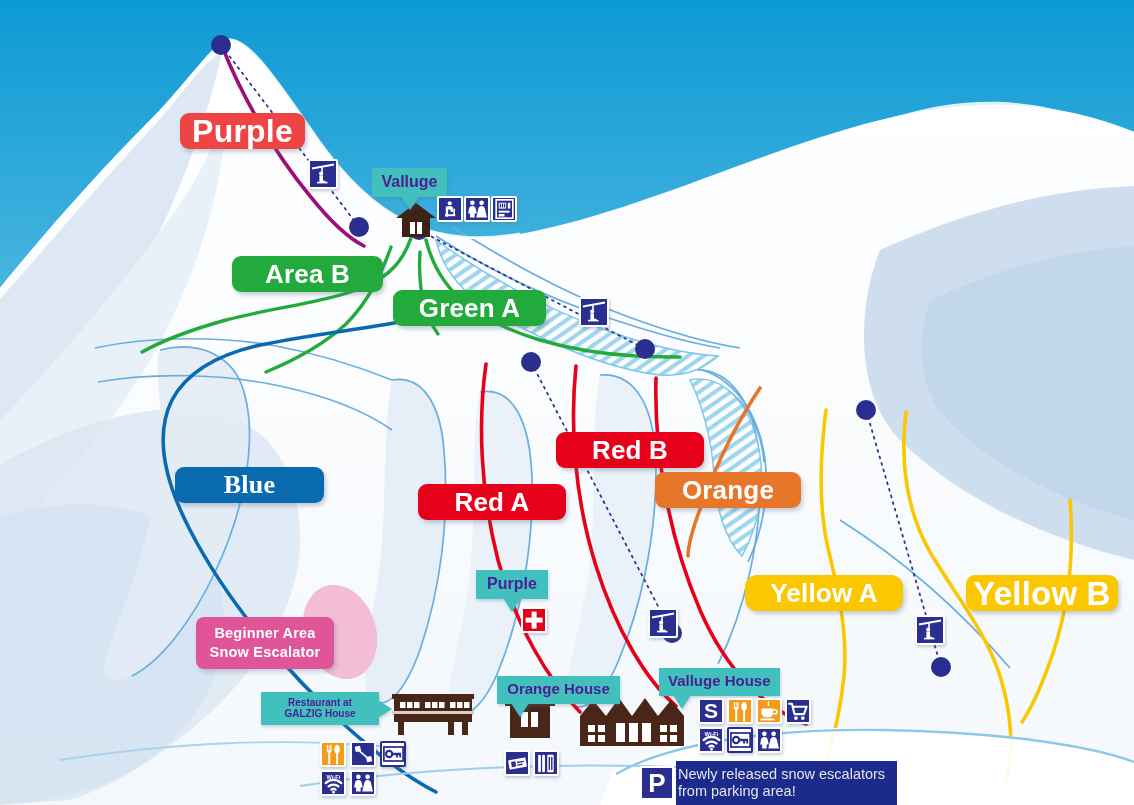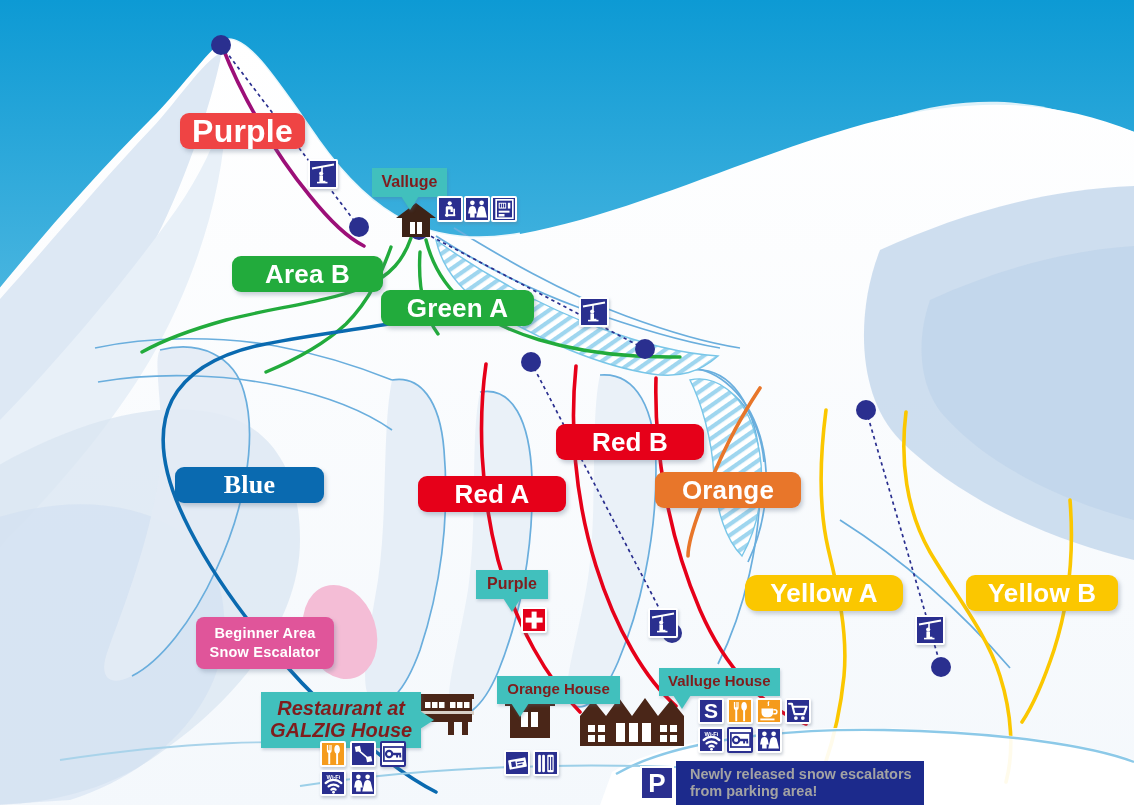--- a/index.html
+++ b/index.html
@@ -16,30 +16,30 @@
     color:#ffffff;
     font-weight:bold;
     letter-spacing:.2px;
     white-space:nowrap;
     box-sizing:border-box;
     line-height:1;
   }
   .pill-purple{background:#9c0f78;}
   .pill-green{background:#22ab3c;}
   .pill-blue{background:#0a6ab0;}
-  .pill-red{background:#e60019;}
+  .pill-red{background:#e60019;margin-top:8px;}
   .pill-orange{background:#e8762a;}
   .pill-yellow{background:#fbc700;}
   .pill-pink{background:#e0559a;border-radius:8px;}
 
   
   .callout{
     position:absolute;
     background:#41c0bd;
-    color:#7f1d1d;
+    color:#4c1d95;
     font-weight:bold;
     line-height:1.12;
     padding:5px 9px 6px 9px;
     box-sizing:border-box;
     white-space:nowrap;
     text-align:center;
   }
   .callout .tail{
     position:absolute;
     width:0;height:0;
@@ -77,25 +77,25 @@
   
   .bldg{position:absolute;}
 
   
   #promo-banner{
     position:absolute;
     display:flex;align-items:center;
   }
   #promo-banner .ribbon{
     background:#1c2a8c;
-    color:#a3a3a3;
-    font-weight:bold;
+    color:#e5e5e5;
+    font-weight:normal;
     font-size:14.5px;
     line-height:1.14;
-    padding:5px 12px 6px 14px;
+    padding:5px 12px 6px 2px;
     white-space:pre-line;
     position:relative;
   }
   .p-badge{
     width:34px;height:34px;background:#2a2f8f;border:2px solid #ffffff;
     display:flex;align-items:center;justify-content:center;
     color:#fff;font-weight:bold;font-size:26px;line-height:1;
     box-sizing:border-box;margin-right:2px;
   }
 </style>
@@ -319,38 +319,38 @@
         <rect x="90" y="31" width="7" height="7"></rect>
         <rect x="80" y="41" width="7" height="7"></rect>
         <rect x="90" y="41" width="7" height="7"></rect>
       </g>
     </svg>
   </div>
 
   <div id="trail-pills">
       <div class="trail-pill pill-purple" style="left: 180px; top: 113px; width: 125px; height: 36px; font-size: 32px; background: #ef4444; filter: drop-shadow(rgba(90, 110, 135, 0.33) 2px 3px 2px);">Purple</div>
       <div class="trail-pill pill-green" style="left: 232px; top: 256px; width: 151px; height: 36px; font-size: 26px; background: rgb(34, 171, 60); filter: drop-shadow(rgba(90, 110, 135, 0.33) 2px 3px 2px);">Area B</div>
-      <div class="trail-pill pill-green" style="left: 381px; top: 290px; width: 153px; height: 36px; font-size: 26px; background: rgb(34, 171, 60); filter: drop-shadow(rgba(90, 110, 135, 0.33) 2px 3px 2px);">Green A</div>
+      <div class="trail-pill pill-green" style="left: 393px; top: 290px; width: 153px; height: 36px; font-size: 26px; background: rgb(34, 171, 60); filter: drop-shadow(rgba(90, 110, 135, 0.33) 2px 3px 2px);">Green A</div>
       <div class="trail-pill pill-blue" style="left: 175px; top: 467px; width: 149px; height: 36px; font-size: 26px; background: rgb(10, 106, 176); filter: drop-shadow(rgba(90, 110, 135, 0.33) 2px 3px 2px); font-family: Liberation Serif, serif;">Blue</div>
       <div class="trail-pill pill-red" style="left: 418px; top: 476px; width: 148px; height: 36px; font-size: 26px; background: rgb(230, 0, 25); filter: drop-shadow(rgba(90, 110, 135, 0.33) 2px 3px 2px);">Red A</div>
       <div class="trail-pill pill-red" style="left: 556px; top: 424px; width: 148px; height: 36px; font-size: 26px; background: rgb(230, 0, 25); filter: drop-shadow(rgba(90, 110, 135, 0.33) 2px 3px 2px);">Red B</div>
       <div class="trail-pill pill-orange" style="left: 655px; top: 472px; width: 146px; height: 36px; font-size: 26px; background: rgb(232, 118, 42); filter: drop-shadow(rgba(90, 110, 135, 0.33) 2px 3px 2px);">Orange</div>
       <div class="trail-pill pill-yellow" style="left: 745px; top: 575px; width: 158px; height: 36px; font-size: 26px; background: rgb(251, 199, 0); filter: drop-shadow(rgba(90, 110, 135, 0.33) 2px 3px 2px); border-radius: 12px;">Yellow A</div>
-      <div class="trail-pill pill-yellow" style="left: 966px; top: 575px; width: 152px; height: 36px; font-size: 26px; background: rgb(251, 199, 0); filter: drop-shadow(rgba(90, 110, 135, 0.33) 2px 3px 2px);">Yellow B</div>
+      <div class="trail-pill pill-yellow" style="left: 966px; top: 575px; width: 152px; height: 36px; font-size: 33px; background: rgb(251, 199, 0); filter: drop-shadow(rgba(90, 110, 135, 0.33) 2px 3px 2px);">Yellow B</div>
     </div>
 
   <div class="trail-pill pill-pink" id="beginner-pill" style="left: 196px; top: 617px; width: 138px; height: 52px; font-size: 14.5px; background: rgb(224, 85, 154); white-space: pre-line; line-height: 1.3; text-align: center; filter: drop-shadow(rgba(90, 110, 135, 0.3) 2px 3px 2px);">Beginner Area
 Snow Escalator</div>
 
   <div id="callouts">
       <div class="callout tail-bottom-center" style="left: 372px; top: 168px; min-width: 75px; font-size: 16px; white-space: pre-line; filter: drop-shadow(rgba(90, 110, 135, 0.28) 1.5px 2px 1.5px);"><span>Valluge</span><i class="tail"></i></div>
       <div class="callout tail-bottom-center" style="left: 476px; top: 570px; min-width: 72px; font-size: 16px; white-space: pre-line; filter: drop-shadow(rgba(90, 110, 135, 0.28) 1.5px 2px 1.5px);"><span>Purple</span><i class="tail"></i></div>
       <div class="callout tail-bottom-left" style="left: 497px; top: 676px; min-width: 123px; font-size: 15px; white-space: pre-line; filter: drop-shadow(rgba(90, 110, 135, 0.28) 1.5px 2px 1.5px);"><span>Orange House</span><i class="tail"></i></div>
       <div class="callout tail-bottom-left" style="left: 659px; top: 668px; min-width: 110px; font-size: 15px; white-space: pre-line; filter: drop-shadow(rgba(90, 110, 135, 0.28) 1.5px 2px 1.5px);"><span>Valluge House</span><i class="tail"></i></div>
-      <div class="callout tail-right" style="left: 261px; top: 692px; min-width: 118px; font-size: 20px; white-space: pre-line; filter: drop-shadow(rgba(90, 110, 135, 0.28) 1.5px 2px 1.5px); font-style: italic;"><span>Restaurant at
+      <div class="callout tail-right" style="left: 261px; top: 692px; min-width: 118px; font-size: 10px; white-space: pre-line; filter: drop-shadow(rgba(90, 110, 135, 0.28) 1.5px 2px 1.5px);"><span>Restaurant at
 GALZIG House</span><i class="tail"></i></div>
     </div>
 
   <div id="facility-icons">
       <div class="icon-sq" style="left: 437px; top: 196px; filter: drop-shadow(rgba(100, 115, 135, 0.35) 1.5px 2px 1.4px);">
         <svg width="19" height="19" viewBox="0 0 24 24">
         <circle cx="11" cy="4.2" r="2.6" fill="#ffffff"></circle>
         <path d="M7 8h6a2 2 0 0 1 2 2v5h-3v-3H9v9H6V10a2 2 0 0 1 1-2z" fill="#ffffff"></path>
         <rect x="5" y="18" width="13" height="2.4" fill="#ffffff"></rect>
         <rect x="15.5" y="11" width="2.2" height="8" fill="#ffffff"></rect>

